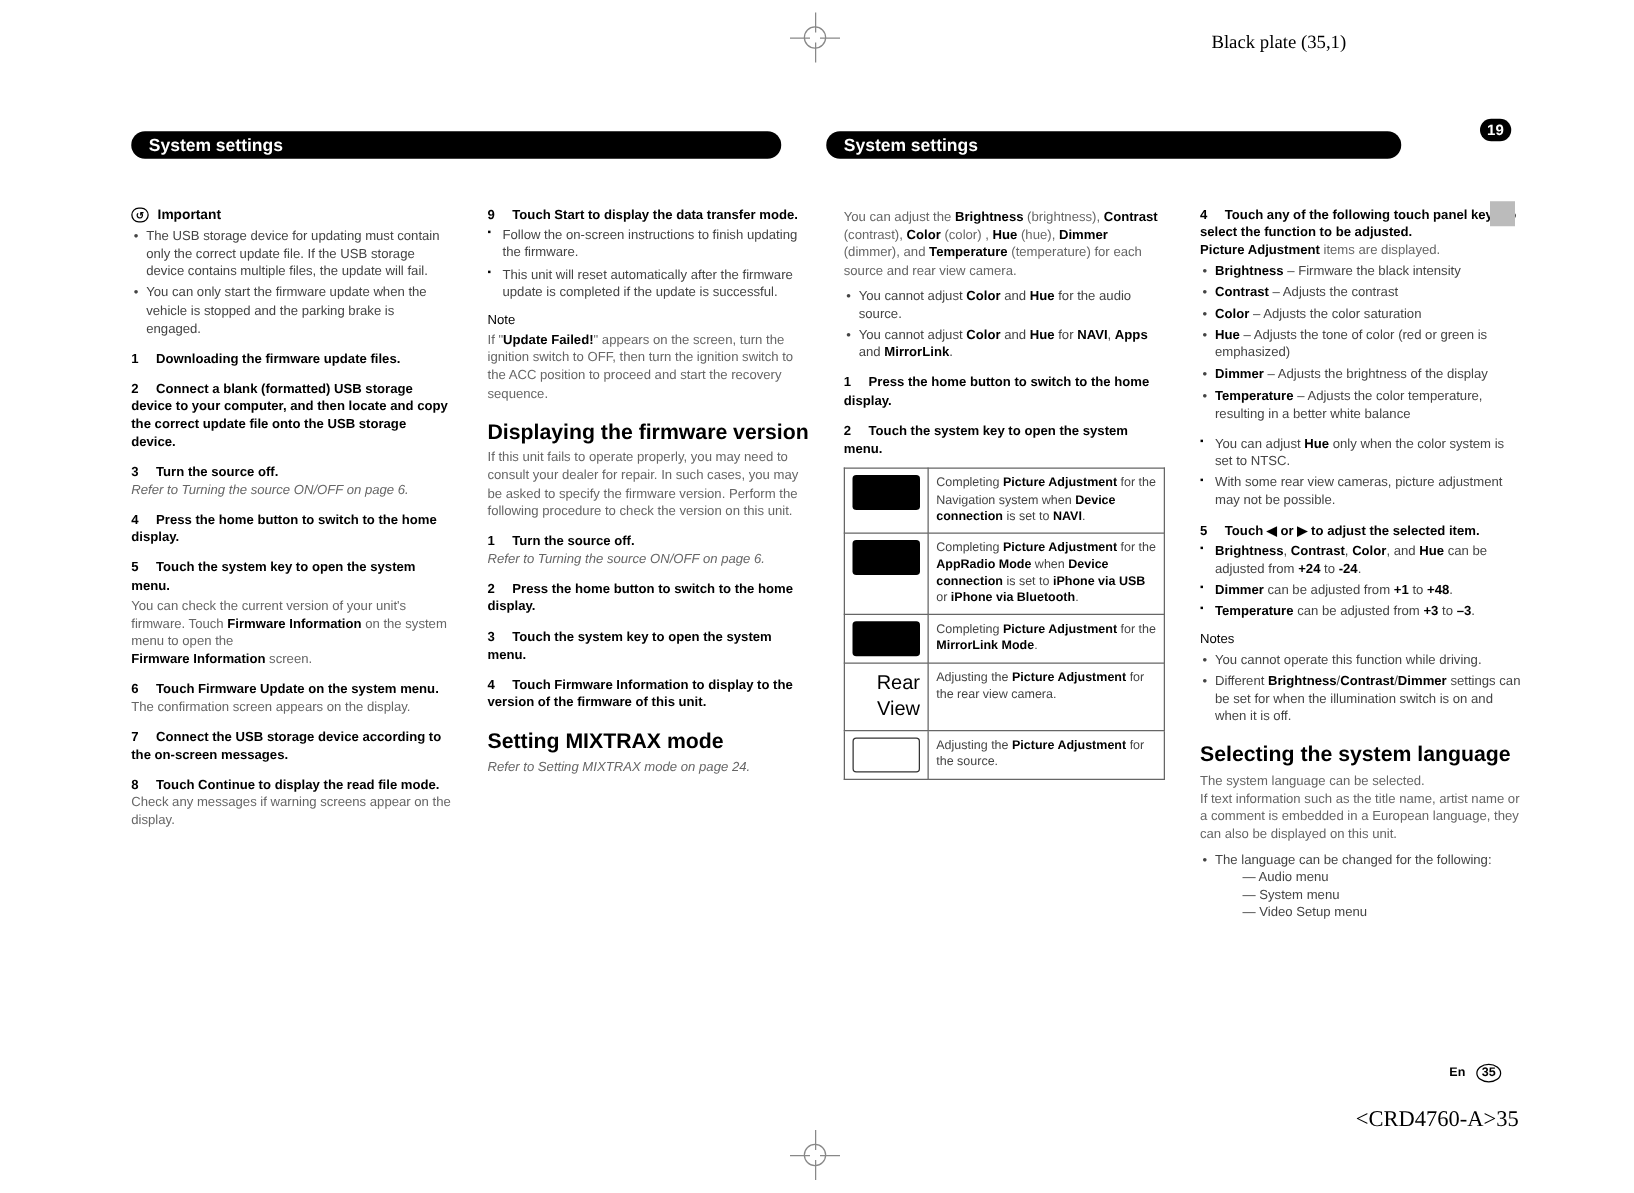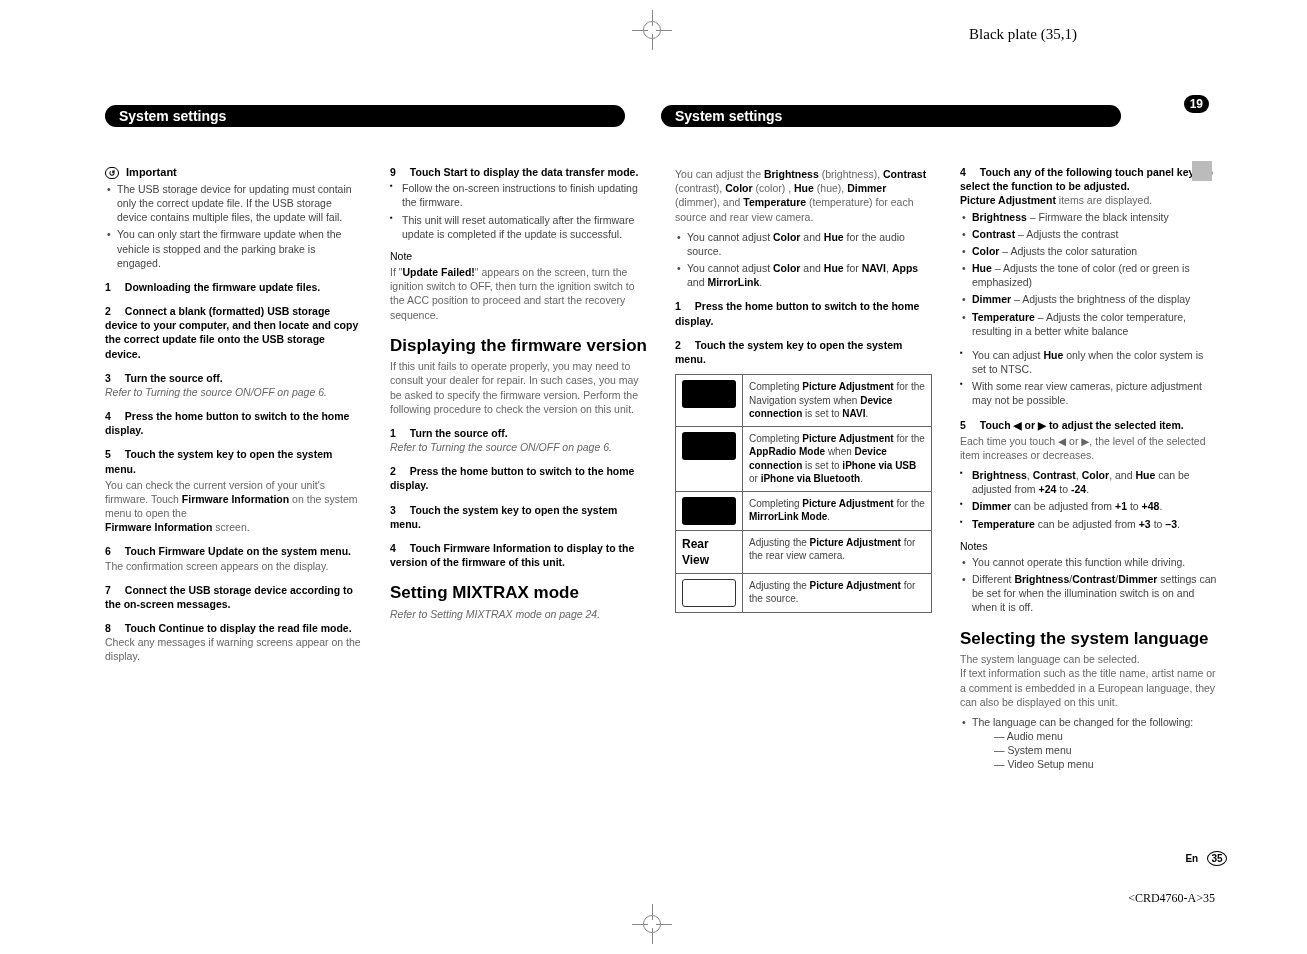--- a/index.html
+++ b/index.html
@@ -153,46 +153,46 @@
     margin-top: 8px;
   }
   table.adj td {
     border: 1px solid #666;
     padding: 5px 6px;
     vertical-align: top;
     font-size: 10px;
   }
   table.adj td.icon {
     width: 64px;
-    text-align: left;
+    text-align: right;
     color: #000;
-    font-weight: bold;
-    font-size: 12px;
+    font-weight: normal;
+    font-size: 16px;
   }
   .icon-box {
     width: 54px;
     height: 28px;
     background: #000;
     border-radius: 3px;
     margin: 0 auto;
   }
   .icon-box.blank { background: transparent; border: 1px solid #333; }
   .dash { padding-left: 22px; }
 
   .footer {
     position: absolute;
     bottom: 48px;
     right: 92px;
     font-family: "Times New Roman", serif;
-    font-size: 12px;
+    font-size: 18px;
   }
   .en-page {
     position: absolute;
     bottom: 88px;
-    right: 80px;
+    right: 106px;
     font-size: 10px;
   }
   .en-page .en { font-weight: bold; margin-right: 6px; }
   .en-page .pg {
     display: inline-block;
     border: 1px solid #000;
     border-radius: 50%;
     width: 20px;
     height: 15px;
     text-align: center;
@@ -351,21 +351,20 @@
         <li><b>Hue</b><span> – Adjusts the tone of color (red or green is emphasized)</span></li>
         <li><b>Dimmer</b><span> – Adjusts the brightness of the display</span></li>
         <li><b>Temperature</b><span> – Adjusts the color temperature, resulting in a better white balance</span></li>
       </ul>
       <ul class="squares">
         <li><span>You can adjust </span><b>Hue</b><span> only when the color system is set to NTSC.</span></li>
         <li>With some rear view cameras, picture adjustment may not be possible.</li>
       </ul>
 
       <div class="step"><span class="step-num">5</span>&nbsp;&nbsp;<span>Touch ◀ or ▶ to adjust the selected item.</span></div>
-      <div class="body para">Each time you touch ◀ or ▶, the level of the selected item increases or decreases.</div>
       <ul class="squares">
         <li><b>Brightness</b>, <b>Contrast</b>, <b>Color</b>, and <b>Hue</b> can be adjusted from <b>+24</b> to <b>-24</b>.</li>
         <li><b>Dimmer</b> can be adjusted from <b>+1</b> to <b>+48</b>.</li>
         <li><b>Temperature</b> can be adjusted from <b>+3</b> to <b>–3</b>.</li>
       </ul>
 
       <div class="note-head">Notes</div>
       <ul class="bullets">
         <li>You cannot operate this function while driving.</li>
         <li>Different <b>Brightness</b>/<b>Contrast</b>/<b>Dimmer</b> settings can be set for when the illumination switch is on and when it is off.</li>

